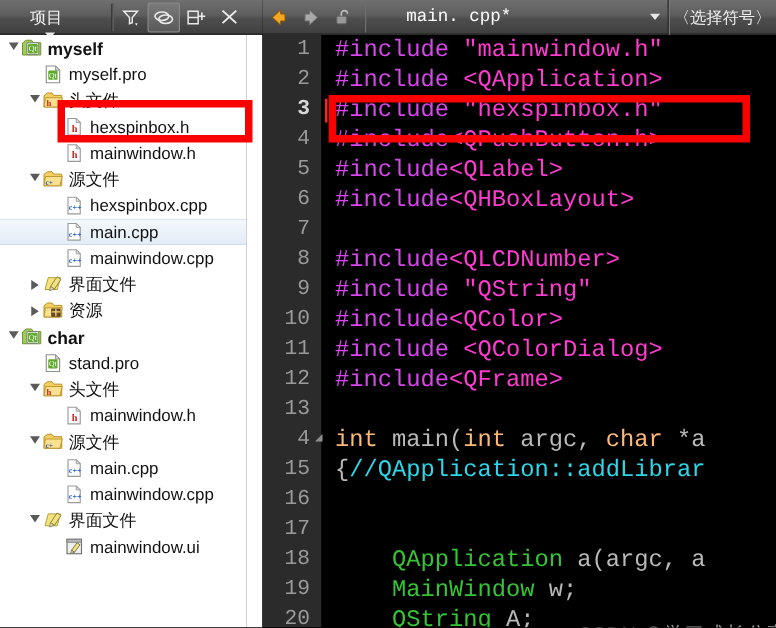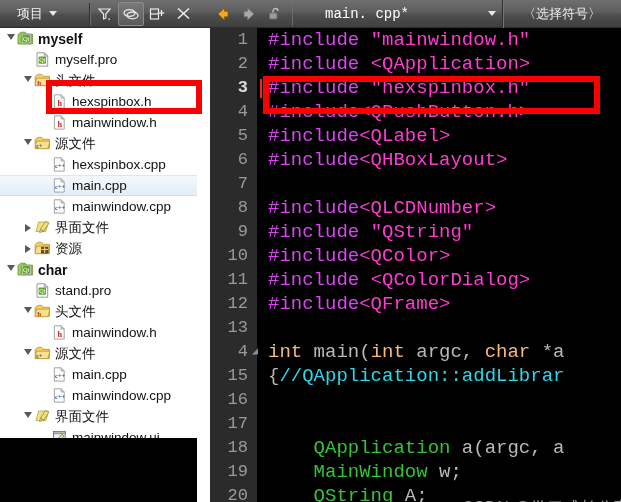--- a/index.html
+++ b/index.html
@@ -14,24 +14,24 @@
   .toolbar{
     position:absolute;top:0;height:28px;
     background:linear-gradient(to bottom,#6f6f6f 0%,#5d5d5d 45%,#4e4e4e 55%,#3f3f3f 100%);
     border-bottom:1px solid #2b2b2b;
     display:flex;align-items:center;box-sizing:border-box;
   }
   #left-toolbar{left:0;width:210px;}
   #right-toolbar{left:210px;width:411px;}
 
   .combo{
-    display:flex;align-items:center;justify-content:center;
+    display:flex;align-items:center;justify-content:flex-start;
     height:24px;width:86px;margin-left:2px;
     padding:0 20px 0 4px;box-sizing:border-box;
-    color:#f2f2f2;font-size:13px;
+    color:#f2f2f2;font-size:13px;flex-direction:column;
   }
   .combo .lbl{line-height:24px;}
   .caret{
     width:0;height:0;border-left:4px solid transparent;border-right:4px solid transparent;
     border-top:5px solid #e8e8e8;margin-left:6px;
   }
   .tb-sep{width:1px;height:22px;background:#2f2f2f;border-right:1px solid #6e6e6e;margin:0 1px;}
   .tb-btn{
     width:26px;height:24px;display:flex;align-items:center;justify-content:center;
     box-sizing:border-box;
@@ -45,28 +45,28 @@
     flex:1;display:flex;align-items:center;height:24px;margin-left:4px;
     border-left:1px solid #6d6d6d;
     padding-left:22px;
   }
   .filename{
     color:#ffffff;font-family:"Liberation Mono","DejaVu Sans Mono",monospace;
     font-size:14px;margin-left:10px;white-space:nowrap;
   }
   .fn-caret{margin-left:auto;margin-right:6px;}
   .symbol-box{
-    display:flex;align-items:center;height:28px;padding:0 20px;
+    display:flex;align-items:center;height:28px;padding:0 4px;
     border-left:1px solid #2e2e2e;box-shadow:inset 1px 0 0 #767676;
   }
   .symbol-text{color:#f0f0f0;font-size:13px;white-space:nowrap;}
 
   
   #tree{
-    position:absolute;left:0;top:28px;width:197px;height:410px;
+    position:absolute;left:0;top:28px;width:197px;height:474px;
     background:#ffffff;overflow:hidden;
   }
   #tree-scroll-gap{
     position:absolute;left:197px;top:28px;width:13px;height:474px;background:#ffffff;
   }
   .row{
     position:relative;height:21px;display:flex;align-items:center;
     white-space:nowrap;box-sizing:border-box;
   }
   .row.sel{

